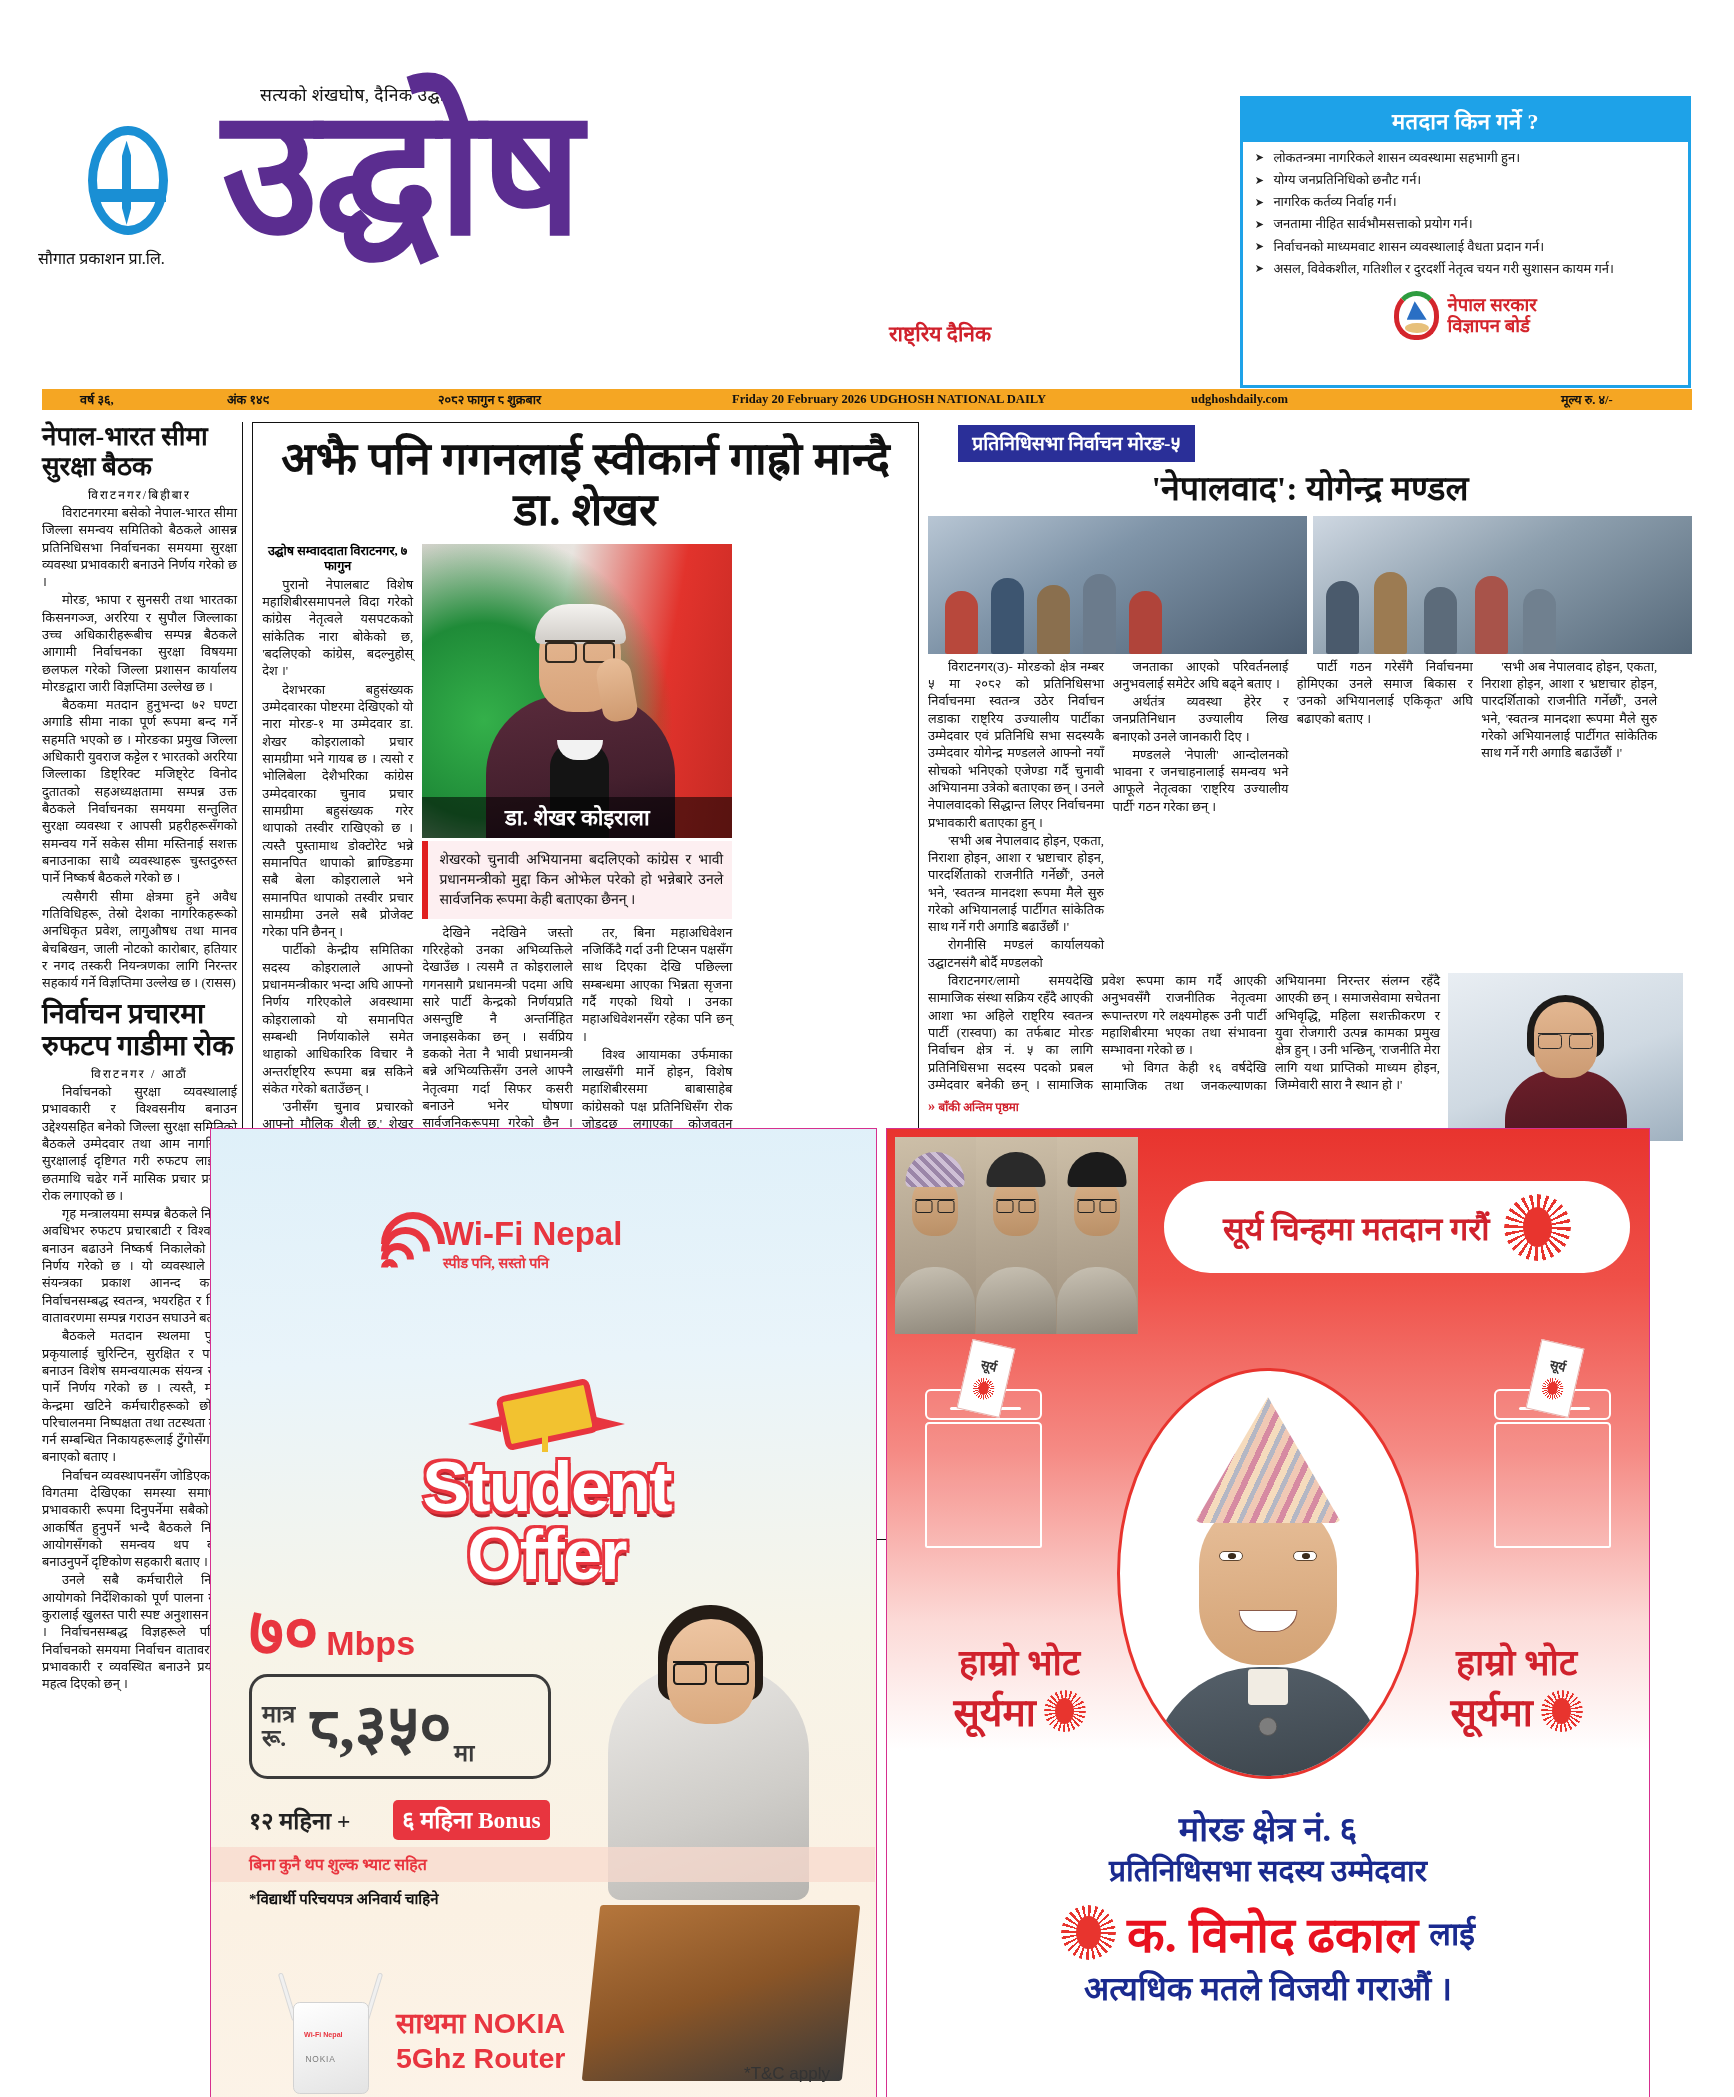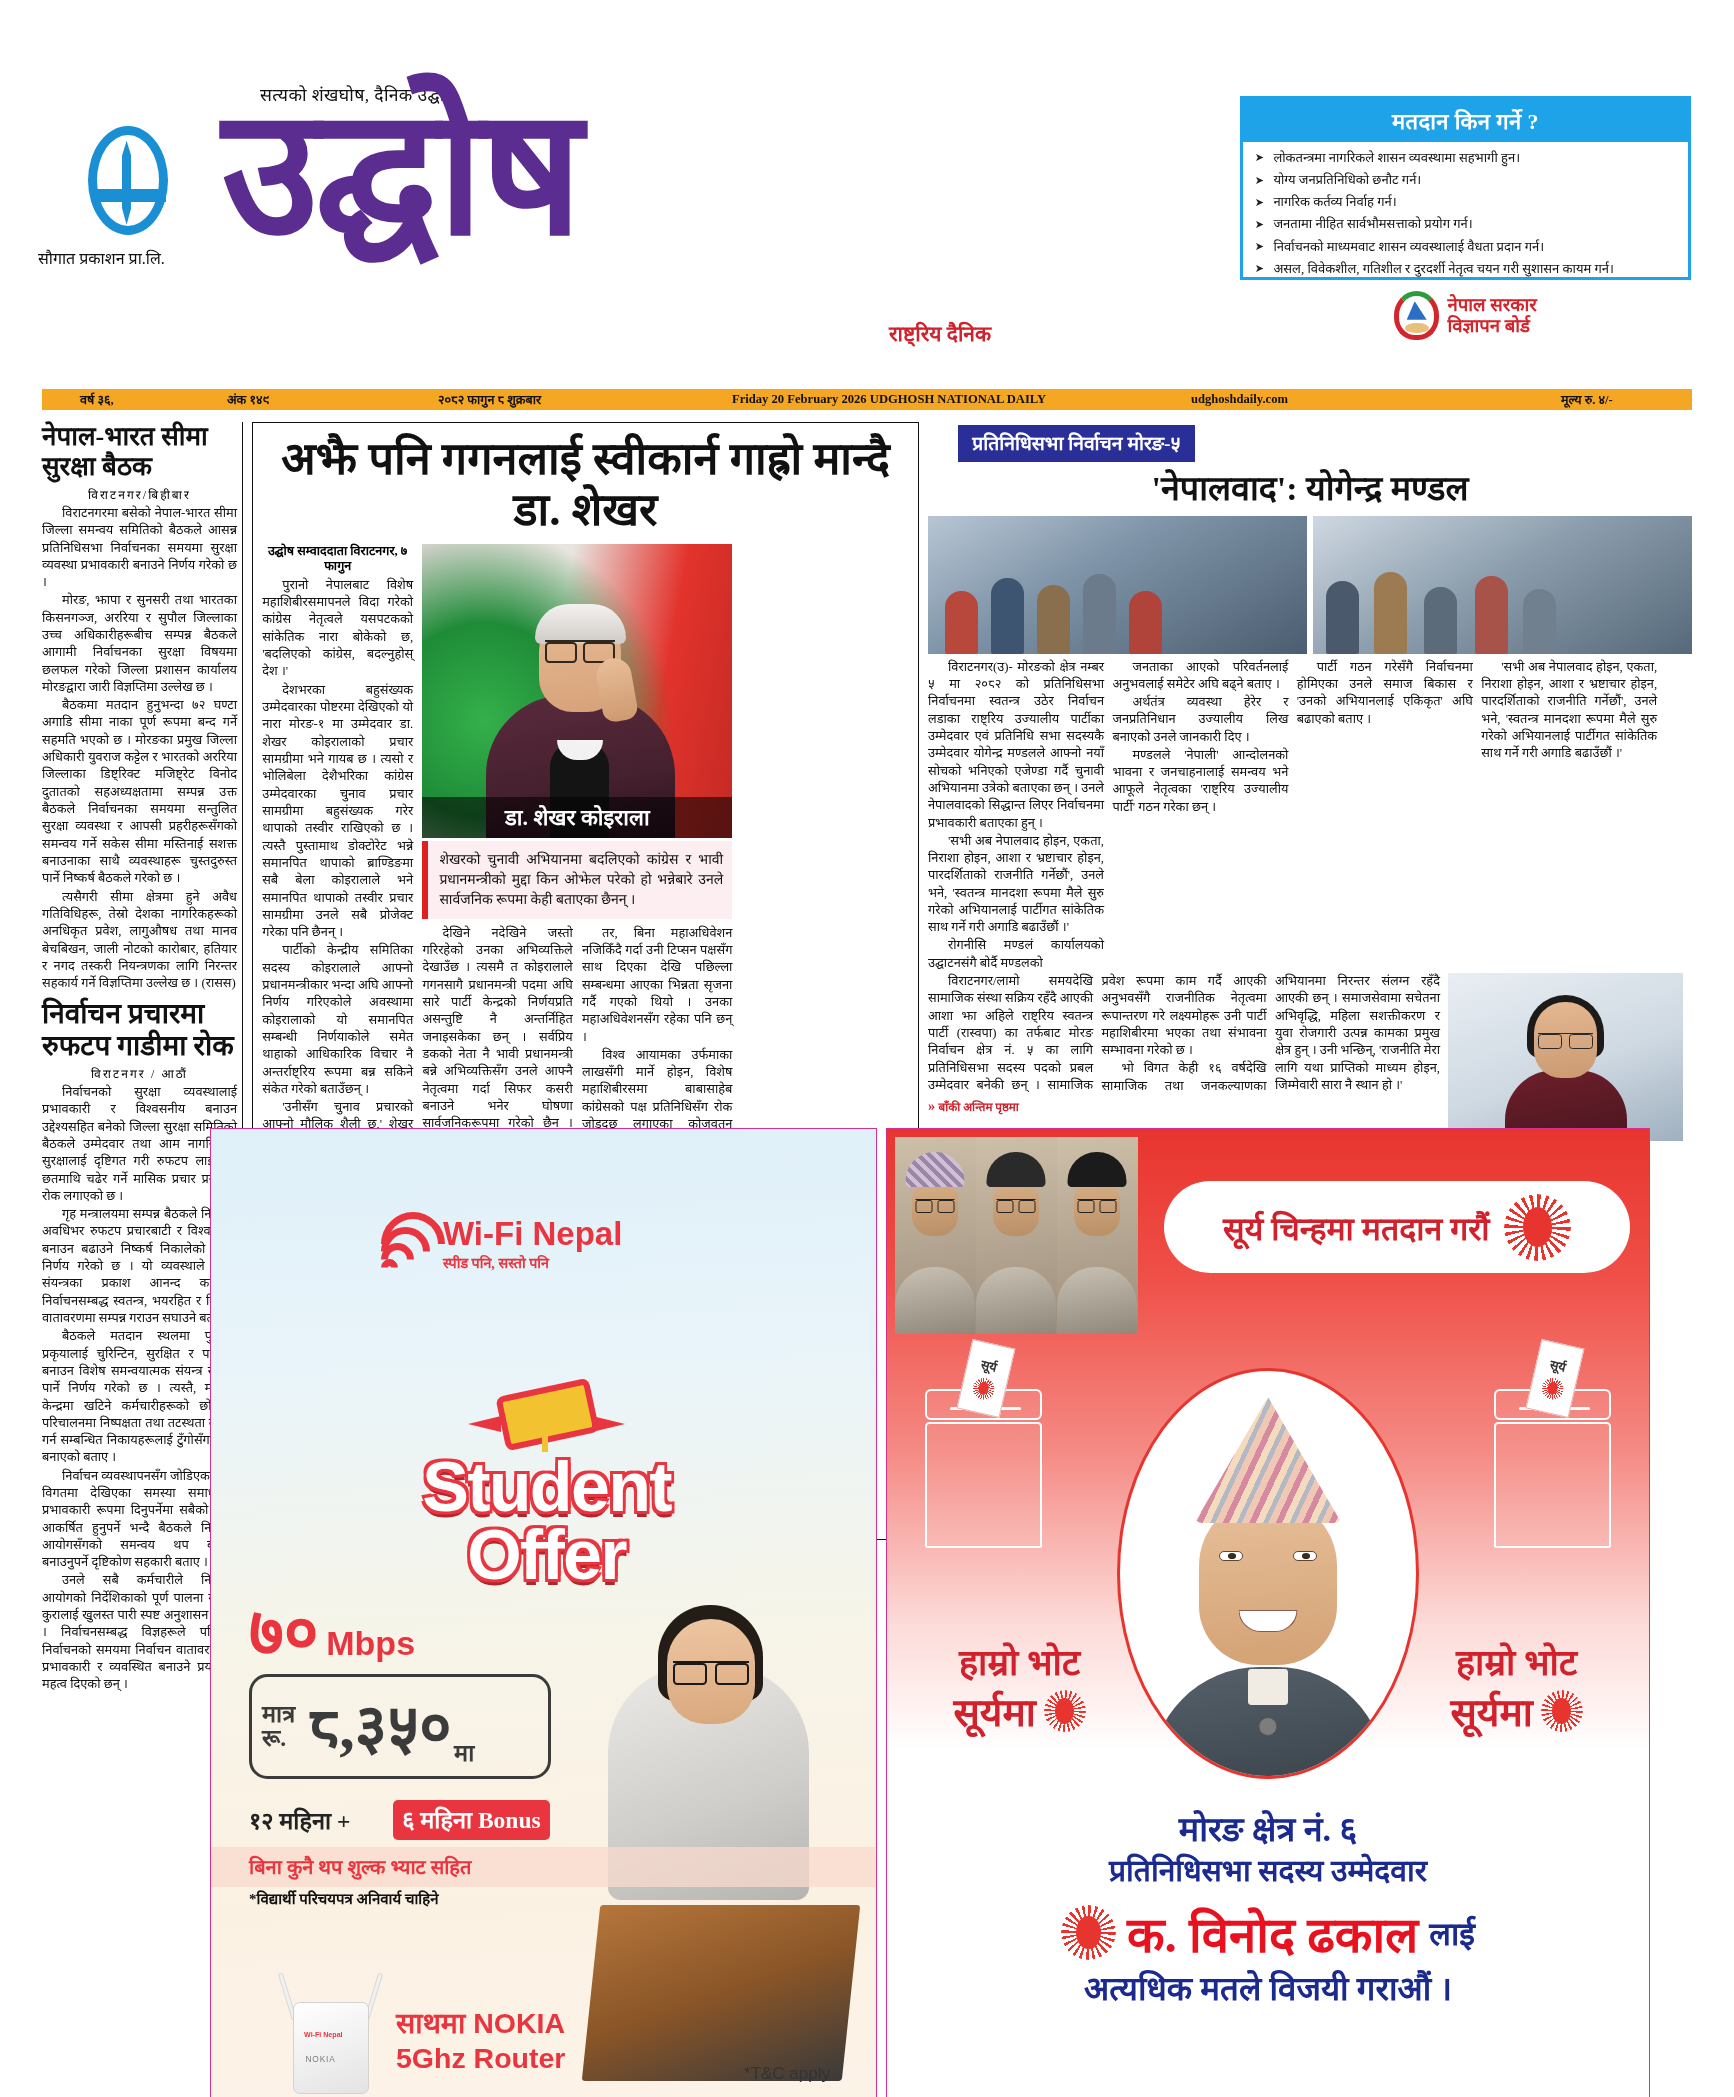--- a/index.html
+++ b/index.html
@@ -61,21 +61,21 @@
     font-family: "Liberation Serif", "DejaVu Serif", serif;
   }
   .masthead-sub {
     position: absolute; left: 889px; top: 319px;
     font-size: 21px; color: #d0212c; font-weight: bold;
   }
 
   
   .voterbox {
     position: absolute; left: 1240px; top: 96px;
-    width: 451px; height: 184px;
+    width: 451px; height: 292px;
     border: 3.4px solid #1ea2e8; background: #fff;
   }
   .voterbox-head {
     background: #1ea2e8; color: #fff; text-align: center;
     font-size: 22px; font-weight: bold; padding: 5.9px 0 7.6px;
     letter-spacing: 0.4px;
   }
   .voterbox-list { padding: 7.6px 11px 4.2px 8.4px; }
   .voterbox-list li {
     list-style: none; position: relative;
@@ -437,21 +437,21 @@
     display: flex; align-items: center; gap: 6.7px;
   }
   .bonus-pre { font-size: 23.5px; font-weight: bold; color: #222; }
   .bonus-tag {
     background: #e8353f; color: #fff; font-size: 23.5px; font-weight: bold;
     padding: 2.5px 9.2px 5px; border-radius: 5px; margin-left: 36px;
   }
   .vat-strip {
     position: absolute; left: 0; top: 718px; width: 664px;
     background: rgba(248,218,205,.75);
-    color: #e8353f; font-size: 20px; font-weight: bold;
+    color: #e8353f; font-size: 16px; font-weight: bold;
     padding: 5.9px 0 7.6px 38px;
   }
   .student-note {
     position: absolute; left: 38px; top: 759px;
     font-size: 15px; color: #111; font-weight: bold;
   }
   .router-img {
     position: absolute; left: 71px; top: 843px;
     width: 96px; height: 126px;
   }

